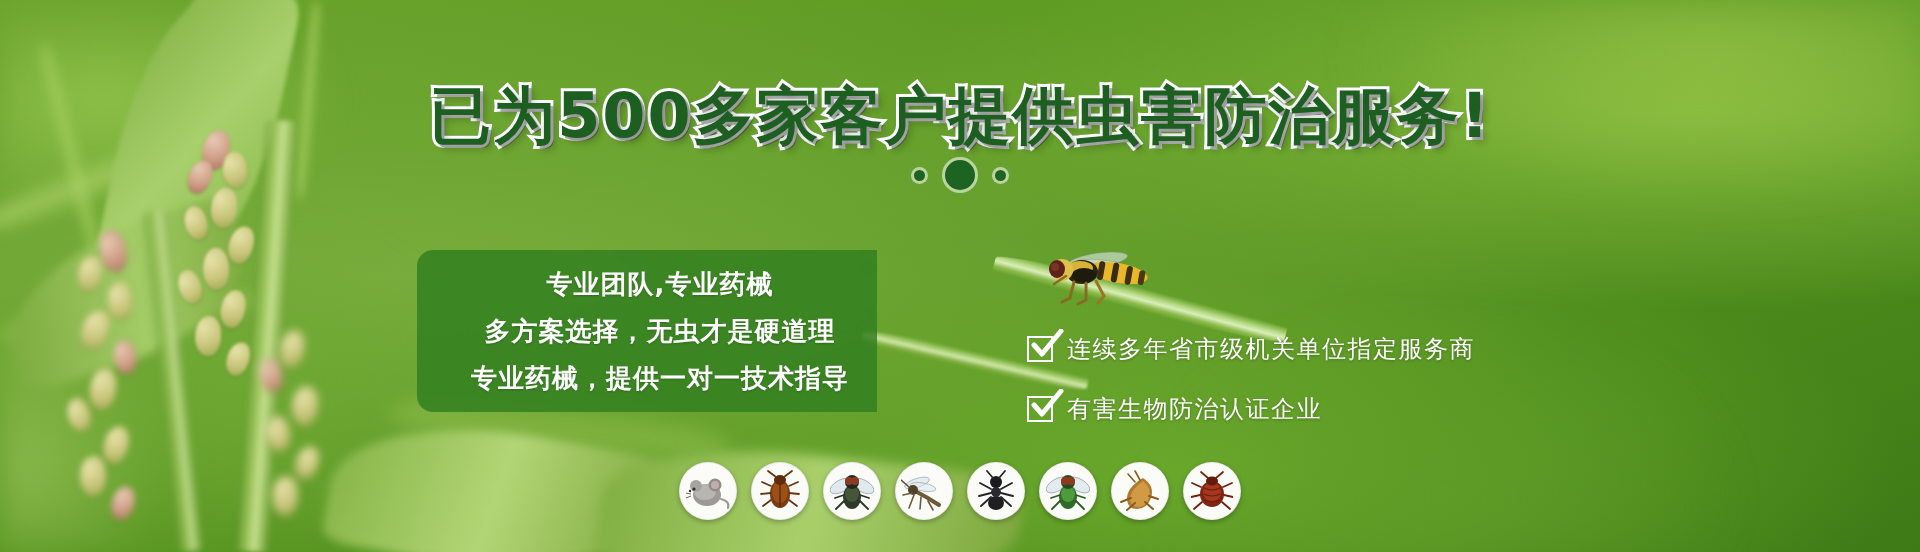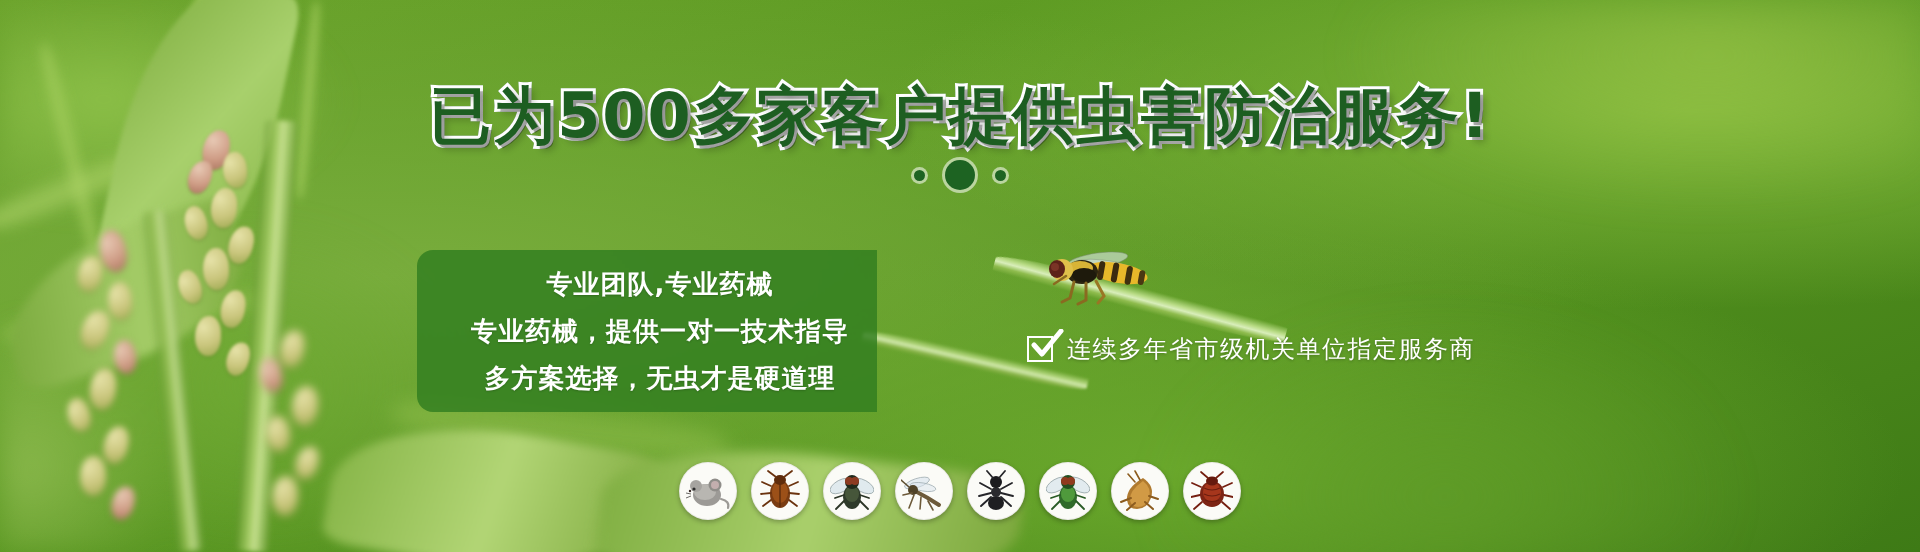--- a/index.html
+++ b/index.html
@@ -344,35 +344,43 @@
 
   <div class="dots">
     <span class="dot small"></span>
     <span class="dot big"></span>
     <span class="dot small"></span>
   </div>
 
   <div class="panel"></div>
   <div class="panel-lines">
     <div class="pline l1">专业团队,专业药械</div>
+    <div class="pline l2">多方案选择，无虫才是硬道理</div>
     <div class="pline l3">专业药械，提供一对一技术指导</div>
-    <div class="pline l2">多方案选择，无虫才是硬道理</div>
   </div>
 
   <div class="bullets">
 
     <div class="bullet">
       <span class="check-box">
         <svg class="tick" viewBox="0 0 34 30">
           <path d="M4 16 L12 25 L31 2" stroke="#ffffff" stroke-width="5" fill="none" stroke-linecap="round" stroke-linejoin="round"></path>
         </svg>
       </span>
       <span class="btext">连续多年省市级机关单位指定服务商</span>
     </div>
 
+    <div class="bullet">
+      <span class="check-box">
+        <svg class="tick" viewBox="0 0 34 30">
+          <path d="M4 16 L12 25 L31 2" stroke="#ffffff" stroke-width="5" fill="none" stroke-linecap="round" stroke-linejoin="round"></path>
+        </svg>
+      </span>
+      <span class="btext">有害生物防治认证企业</span>
+    </div>
 
   </div>
 
   <div class="pests">
 
     <div class="pest">
       <svg width="46" height="40" viewBox="0 0 46 40">
         <ellipse cx="22" cy="24" rx="14" ry="11" fill="#9c9a96"></ellipse>
         <ellipse cx="20" cy="21" rx="11" ry="8" fill="#b8b6b1"></ellipse>
         <circle cx="11" cy="15" r="6" fill="#a6a4a0"></circle>

